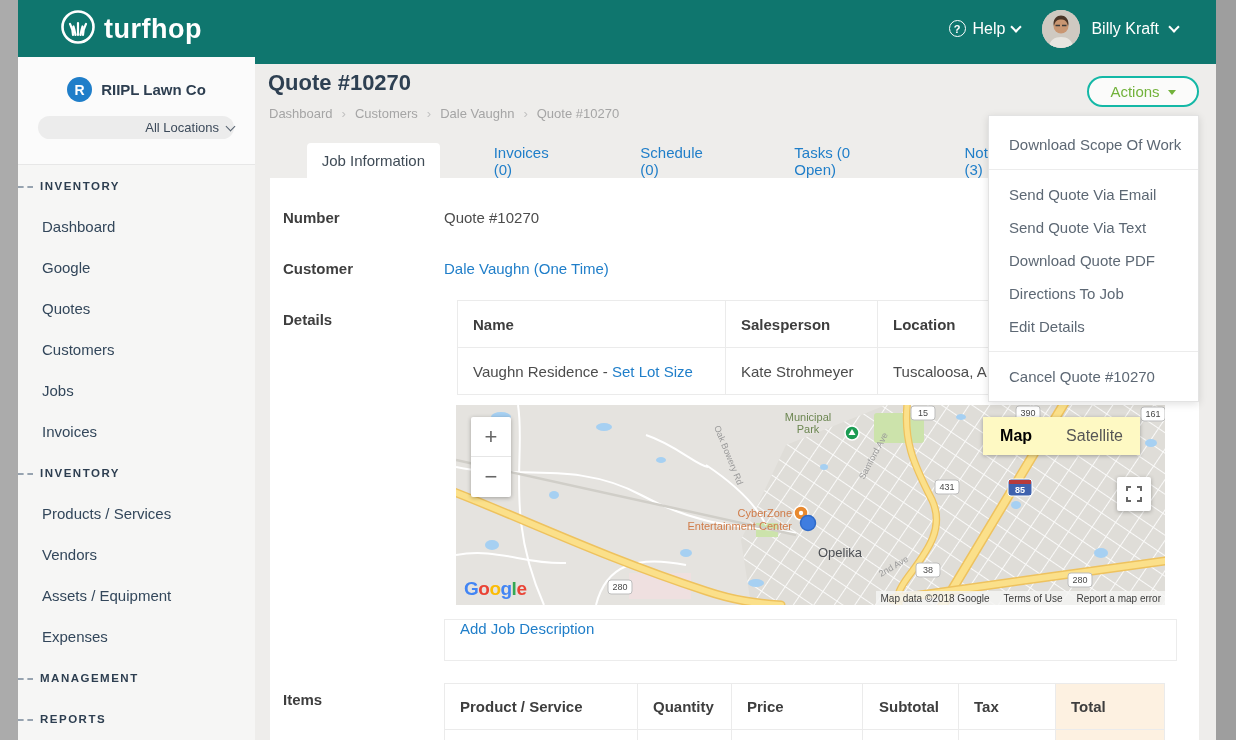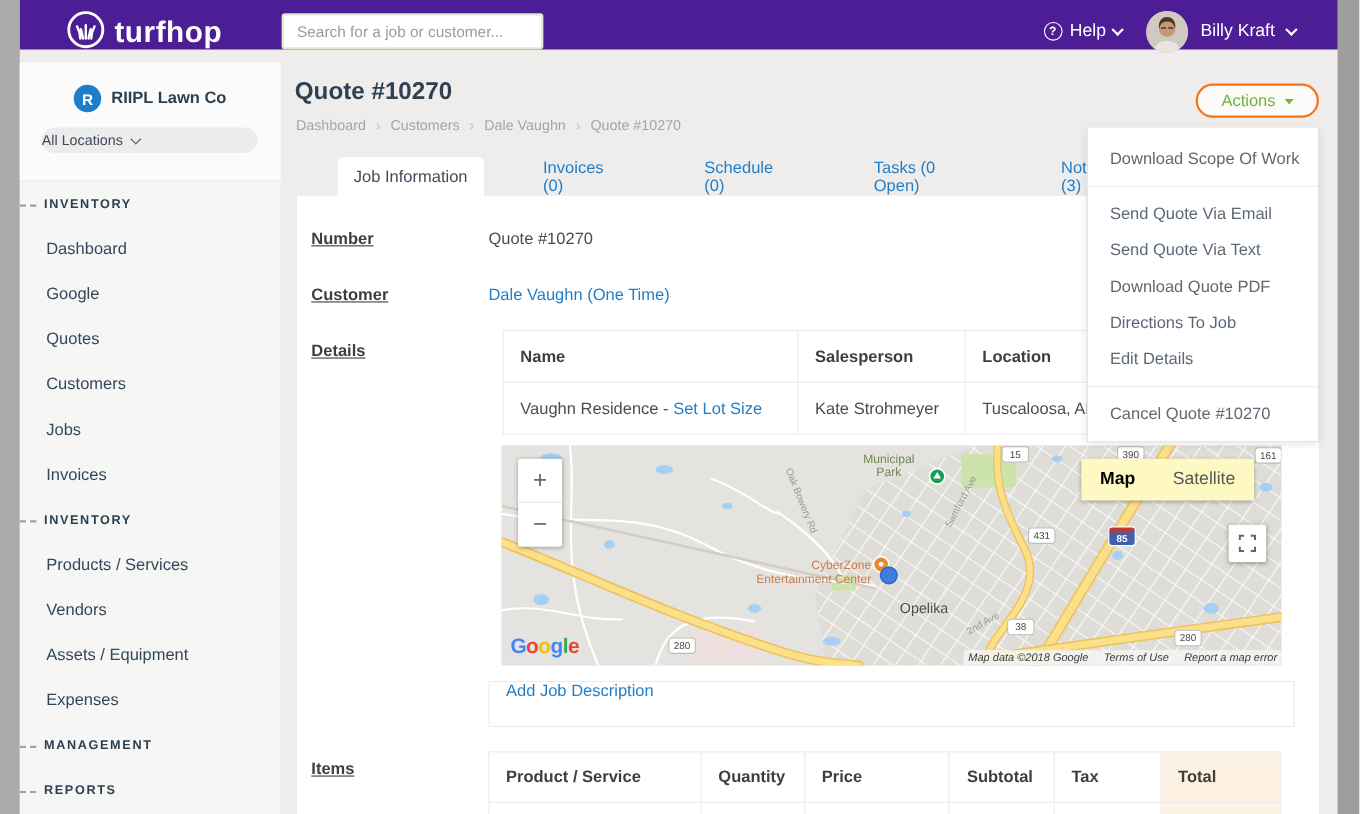--- a/index.html
+++ b/index.html
@@ -5,21 +5,21 @@
   * { margin:0; padding:0; box-sizing:border-box; }
   html,body { width:1236px; height:740px; }
   body { font-family:"Liberation Sans", sans-serif; background:#eeedeb; }
   #app { position:relative; width:1236px; height:740px; overflow:hidden; background:#eeedeb; }
 
   
   .strip-left  { position:absolute; left:0; top:0; width:18px; height:740px; background:#ababab; }
   .strip-right { position:absolute; right:0; top:0; width:20px; height:740px; background:#9e9e9e; }
 
   
-  .topbar { position:absolute; left:18px; top:0; width:1198px; height:45px; background:#4c1d95; }
+  .topbar { position:absolute; left:18px; top:0; width:1198px; height:64px; background:#0f766e; }
   .brand { position:absolute; left:42px; top:9px; display:flex; align-items:center; gap:8px; }
   .brand-name { color:#fff; font-size:27px; font-weight:700; letter-spacing:.5px; }
   .search { position:absolute; left:238px; top:12px; width:238px; height:33px; border:2px solid #d9ead0;
             border-radius:3px; background:#fff; font-size:14px; color:#555; padding:0 12px;
             font-family:"Liberation Sans", sans-serif; outline:none; }
   .search::placeholder { color:#9b9b9b; }
   .top-right { position:absolute; right:38px; top:0; height:57px; display:flex; align-items:center; gap:22px; }
   .help { display:flex; align-items:center; gap:7px; color:#fff; font-size:16px; cursor:pointer; }
   .help-q { width:17px; height:17px; border:1.5px solid #fff; border-radius:50%; display:flex;
             align-items:center; justify-content:center; font-size:11px; font-weight:700; }
@@ -29,46 +29,46 @@
   .avatar { width:38px; height:38px; border-radius:50%; overflow:hidden; background:#d8d2cb; position:relative; }
 
   
   .sidebar { position:absolute; left:18px; top:57px; width:237px; height:683px; background:#f6f6f5; }
   .side-top { height:108px; background:#fbfbfb; border-bottom:1px solid #e7e7e7; position:relative; }
   .org { position:absolute; left:0; top:20px; width:100%; display:flex; align-items:center; justify-content:center; gap:9px; }
   .org-badge { width:25px; height:25px; border-radius:50%; background:#1f7ec9; color:#fff; font-size:14px;
                font-weight:700; display:flex; align-items:center; justify-content:center; }
   .org-name { color:#2d3e50; font-size:15px; font-weight:700; }
   .loc-pill { position:absolute; left:20px; right:21px; top:59px; height:23px; background:#ececec; border-radius:12px;
-              display:flex; align-items:center; justify-content:flex-start; gap:8px; color:#3c4a5a; font-size:13px; cursor:pointer; }
+              display:flex; align-items:center; justify-content:flex-end; gap:8px; color:#3c4a5a; font-size:13px; cursor:pointer; }
   .chev-d { width:7px; height:7px; border-right:1.5px solid #55616e; border-bottom:1.5px solid #55616e;
             transform:rotate(45deg); margin-top:-3px; }
   .nav { list-style:none; }
   .nav li { height:41px; display:flex; align-items:center; }
   .nav .sec { position:relative; padding-left:22px; color:#2d3e50; font-size:11.5px; font-weight:700; letter-spacing:1.5px; }
   .nav .sec .dash { position:absolute; left:0; top:50%; width:15px; border-top:2px dashed #97a3b0; }
   .nav .item { padding-left:24px; color:#33475b; font-size:15px; cursor:pointer; }
 
   
   .main { position:absolute; left:255px; top:57px; width:961px; height:683px; }
   .page-title { position:absolute; left:13px; top:13px; font-size:22px; font-weight:700; color:#2e4052; }
   .breadcrumb { position:absolute; left:14px; top:49px; font-size:13px; color:#a5a5a5; display:flex; gap:9px; }
   .crumb-sep { color:#c2c2c2; }
-  .actions-btn { position:absolute; right:17px; top:19px; width:112px; height:31px; border:2px solid #f97316;
+  .actions-btn { position:absolute; right:17px; top:19px; width:112px; height:31px; border:2px solid #14b8a6;
                  border-radius:16px; background:#fbfbfa; color:#72b23b; font-size:15px; display:flex;
                  align-items:center; justify-content:center; gap:8px; cursor:pointer; }
   .caret-g { width:0; height:0; border-left:4.5px solid transparent; border-right:4.5px solid transparent;
              border-top:5.5px solid #72b23b; margin-top:2px; }
 
   .tabbar { position:absolute; left:15px; top:86px; height:35px; display:flex; align-items:center; }
   .tab { font-size:15px; color:#1f7ec9; padding:0 17px; height:35px; display:flex; align-items:center; cursor:pointer;margin-left:37px; }
   .tab.active { background:#fff; color:#3f4b56; width:136px; justify-content:center; border-radius:4px 4px 0 0; padding:0; }
 
   .panel { position:absolute; left:15px; top:121px; width:929px; height:619px; background:#fff; }
-  .flabel { position:absolute; left:13px; font-size:15px; font-weight:700; color:#3e3e3e;text-decoration:underline; }
+  .flabel { position:absolute; left:13px; font-size:15px; font-weight:700; color:#3e3e3e; }
   .fvalue { position:absolute; left:174px; font-size:15px; color:#4c4c4c; }
   a.blue, .blue { color:#1f7ec9; text-decoration:none; cursor:pointer; }
 
   table.grid { position:absolute; border-collapse:collapse; font-size:15px; }
   table.grid th, table.grid td { border:1px solid #ebebeb; text-align:left; padding:0 0 0 15px; font-weight:400; color:#4c4c4c; white-space:nowrap; overflow:hidden; }
   table.grid th { font-weight:700; color:#3e3e3e; }
   .details-tbl { left:187px; top:122px; }
   .details-tbl th, .details-tbl td { height:47px; }
   .items-tbl { left:174px; top:505px; }
   .items-tbl th { height:46px; }
@@ -87,21 +87,21 @@
   .mzoom .zi { border-bottom:1px solid #e6e6e6; }
   .mtype { position:absolute; right:25px; top:12px; height:38px; background:#fef9c3; box-shadow:0 1px 4px rgba(0,0,0,.3);
            display:flex; align-items:center; }
   .mtype .mt { padding:0 17px; font-size:16px; cursor:pointer; }
   .mtype .mt.on { font-weight:700; color:#000; }
   .mtype .mt.off { color:#565656; }
   .mfull { position:absolute; right:14px; top:72px; width:34px; height:34px; background:#fff; border-radius:2px;
            box-shadow:0 1px 4px rgba(0,0,0,.3); display:flex; align-items:center; justify-content:center; cursor:pointer; }
   .mgoogle { position:absolute; left:8px; bottom:5px; font-size:19px; font-weight:700; letter-spacing:-.5px; }
   .mattr { position:absolute; right:0; bottom:0; height:14px; display:flex; align-items:center;
-           background:rgba(245,245,243,.85); font-size:10px; color:#3c3c3c; padding:0 4px; gap:14px;font-style:italic; }
+           background:rgba(245,245,243,.85); font-size:10px; color:#3c3c3c; padding:0 4px; gap:14px; }
 
   
   .menu { position:absolute; left:733px; top:58px; width:211px; background:#fff; border:1px solid #e3e3e3;
           box-shadow:0 2px 8px rgba(0,0,0,.12); padding:12px 0 8px 0; z-index:50; }
   .mi { height:33px; display:flex; align-items:center; padding:0 20px; font-size:15px; color:#5d6874;
         white-space:nowrap; cursor:pointer; }
   .mdiv { border-top:1px solid #ececec; margin:8px 0; }
 </style>
 </head>
 <body>
@@ -113,21 +113,20 @@
   <div class="topbar">
     <div class="brand">
       <span>
         <svg width="36" height="36" viewBox="0 0 36 36">
           <circle cx="18" cy="18" r="15.5" fill="none" stroke="#fff" stroke-width="2.6"></circle>
           <path d="M18 26 V14 M13 26 C13 20 11 17 10 15 M23 26 C23 20 25 17 26 15 M15.5 26 C14.5 21 14 19 13.5 17.5 M20.5 26 C21.5 21 22 19 22.5 17.5" stroke="#fff" stroke-width="2.2" fill="none" stroke-linecap="round"></path>
         </svg>
       </span>
       <span class="brand-name">turfhop</span>
     </div>
-    <input class="search" type="text" placeholder="Search for a job or customer..." style="">
     <div class="top-right">
       <div class="help">
         <span class="help-q">?</span>
         <span>Help</span>
         <span class="chev-w"></span>
       </div>
       <div class="userbox">
         <span class="avatar">
           <svg width="38" height="38" viewBox="0 0 38 38">
             <rect width="38" height="38" fill="#cfc9c1"></rect>

